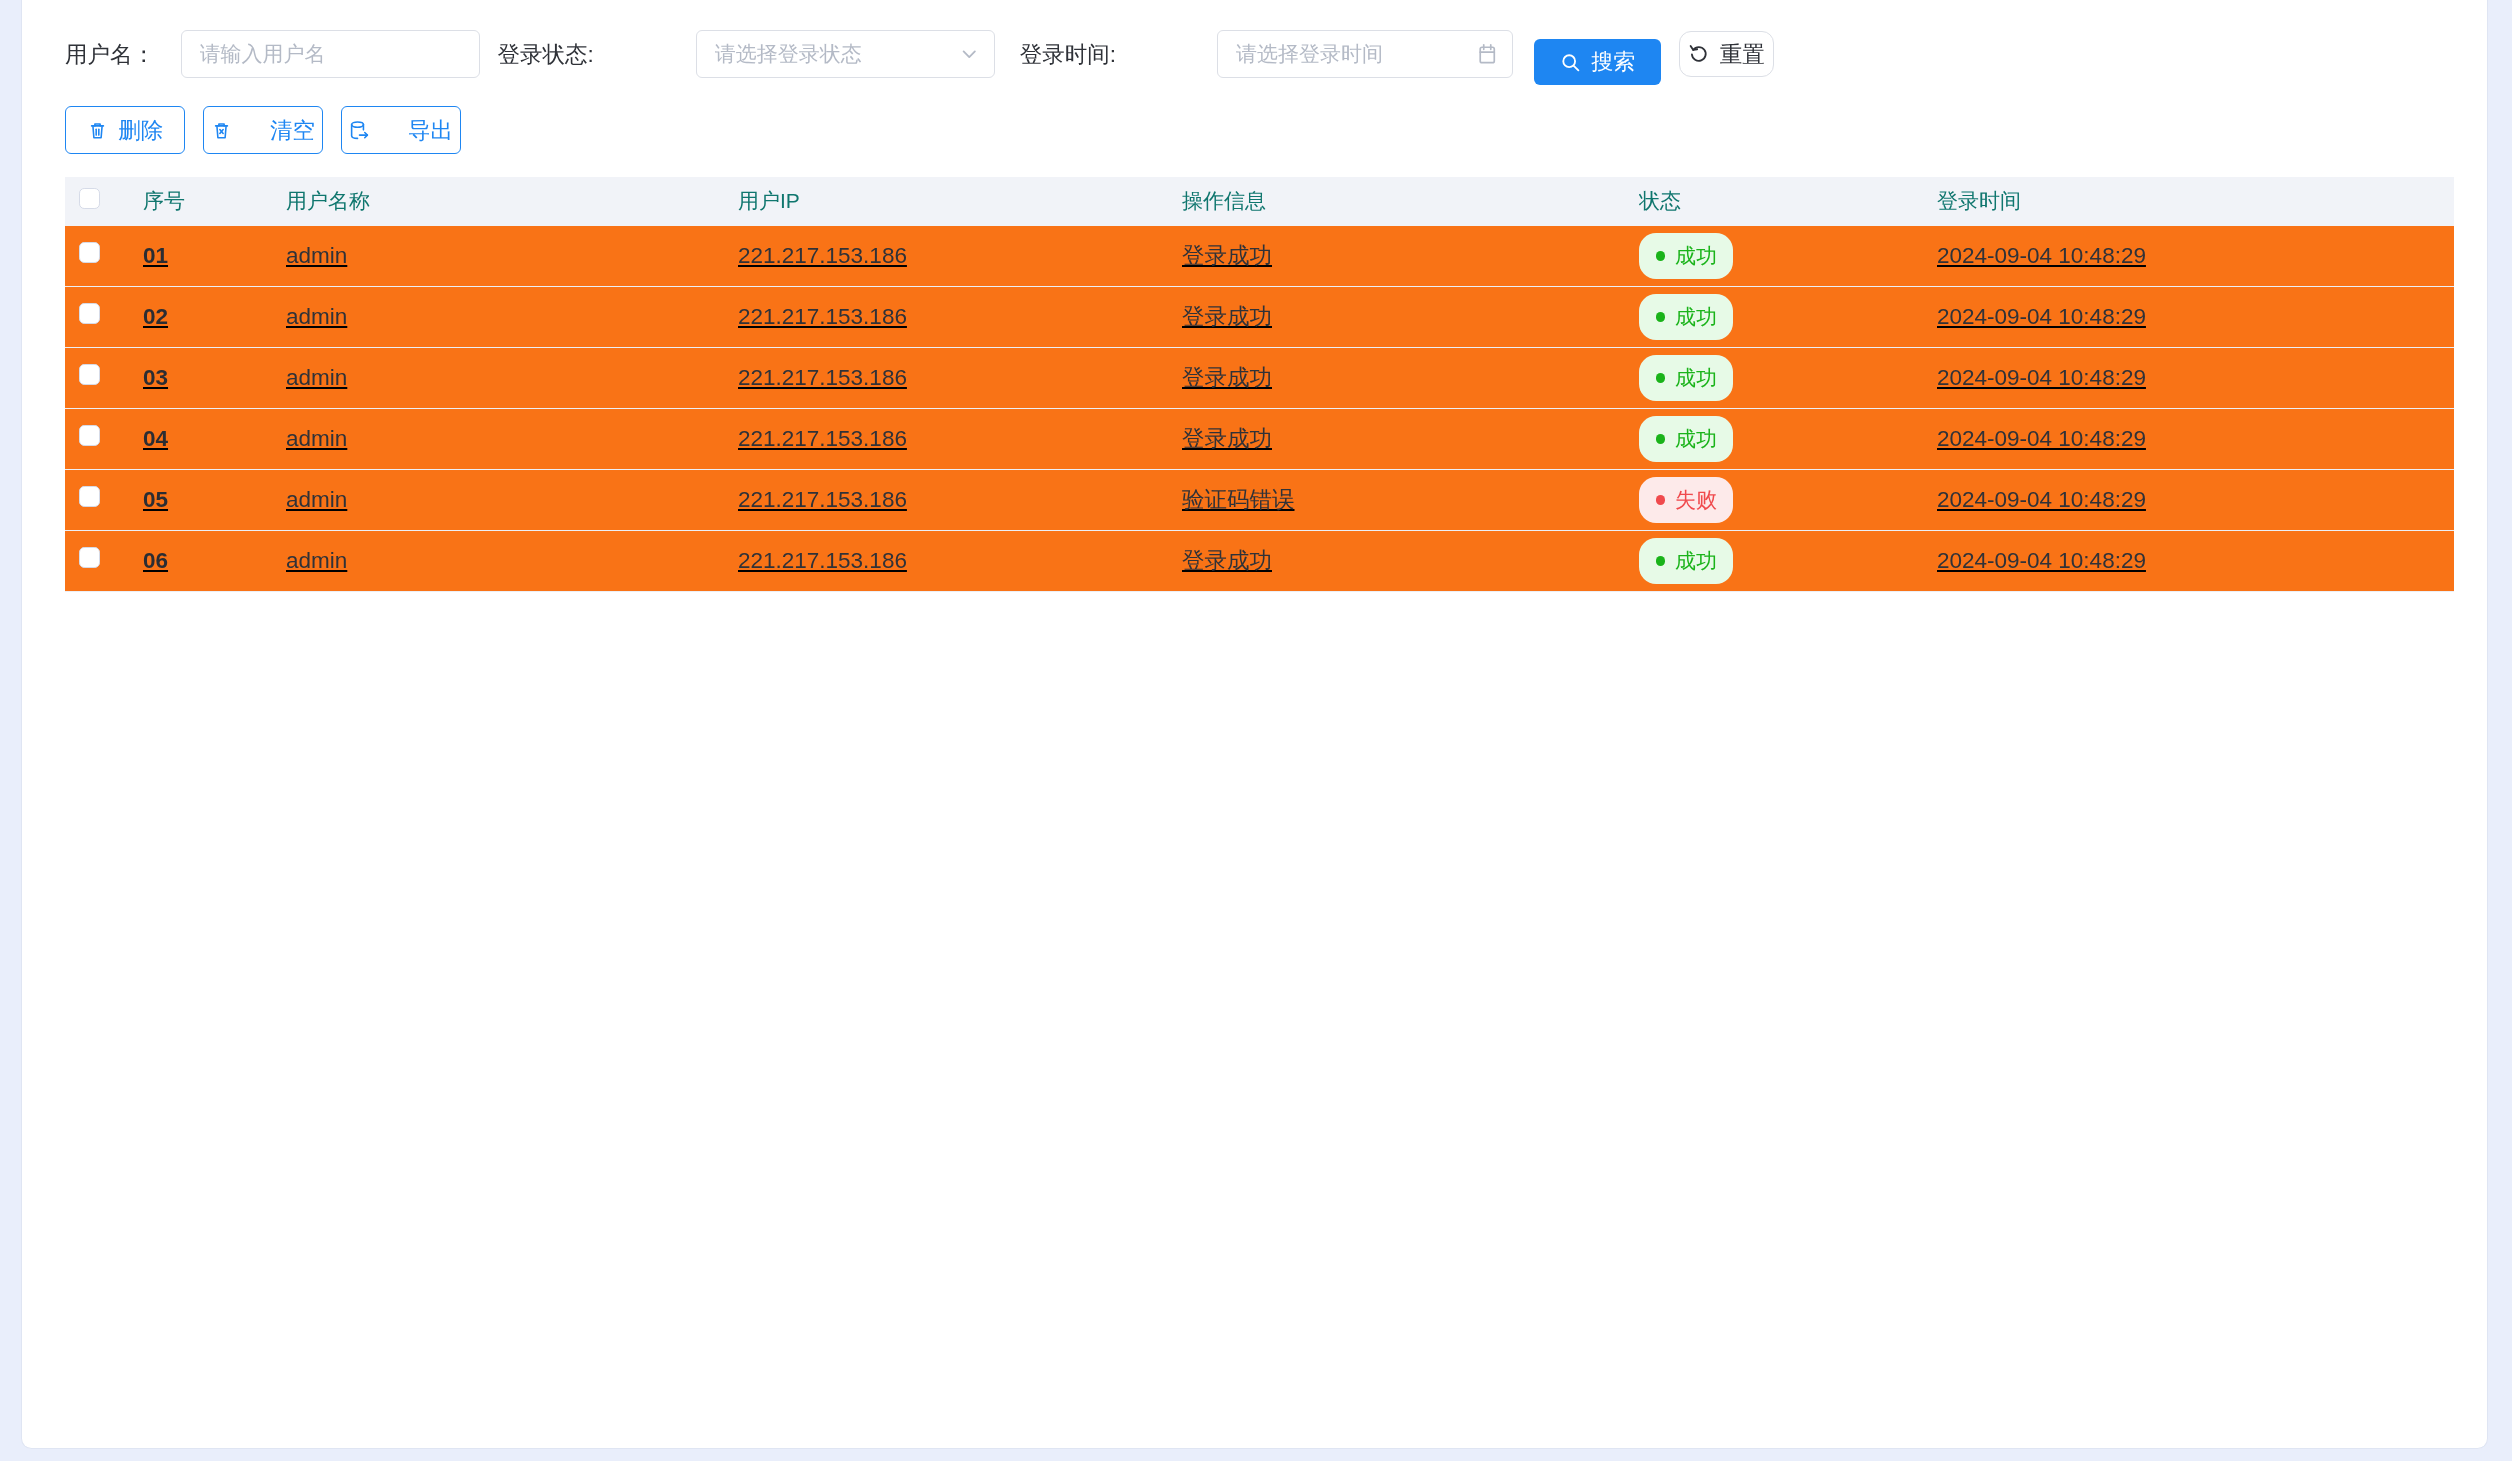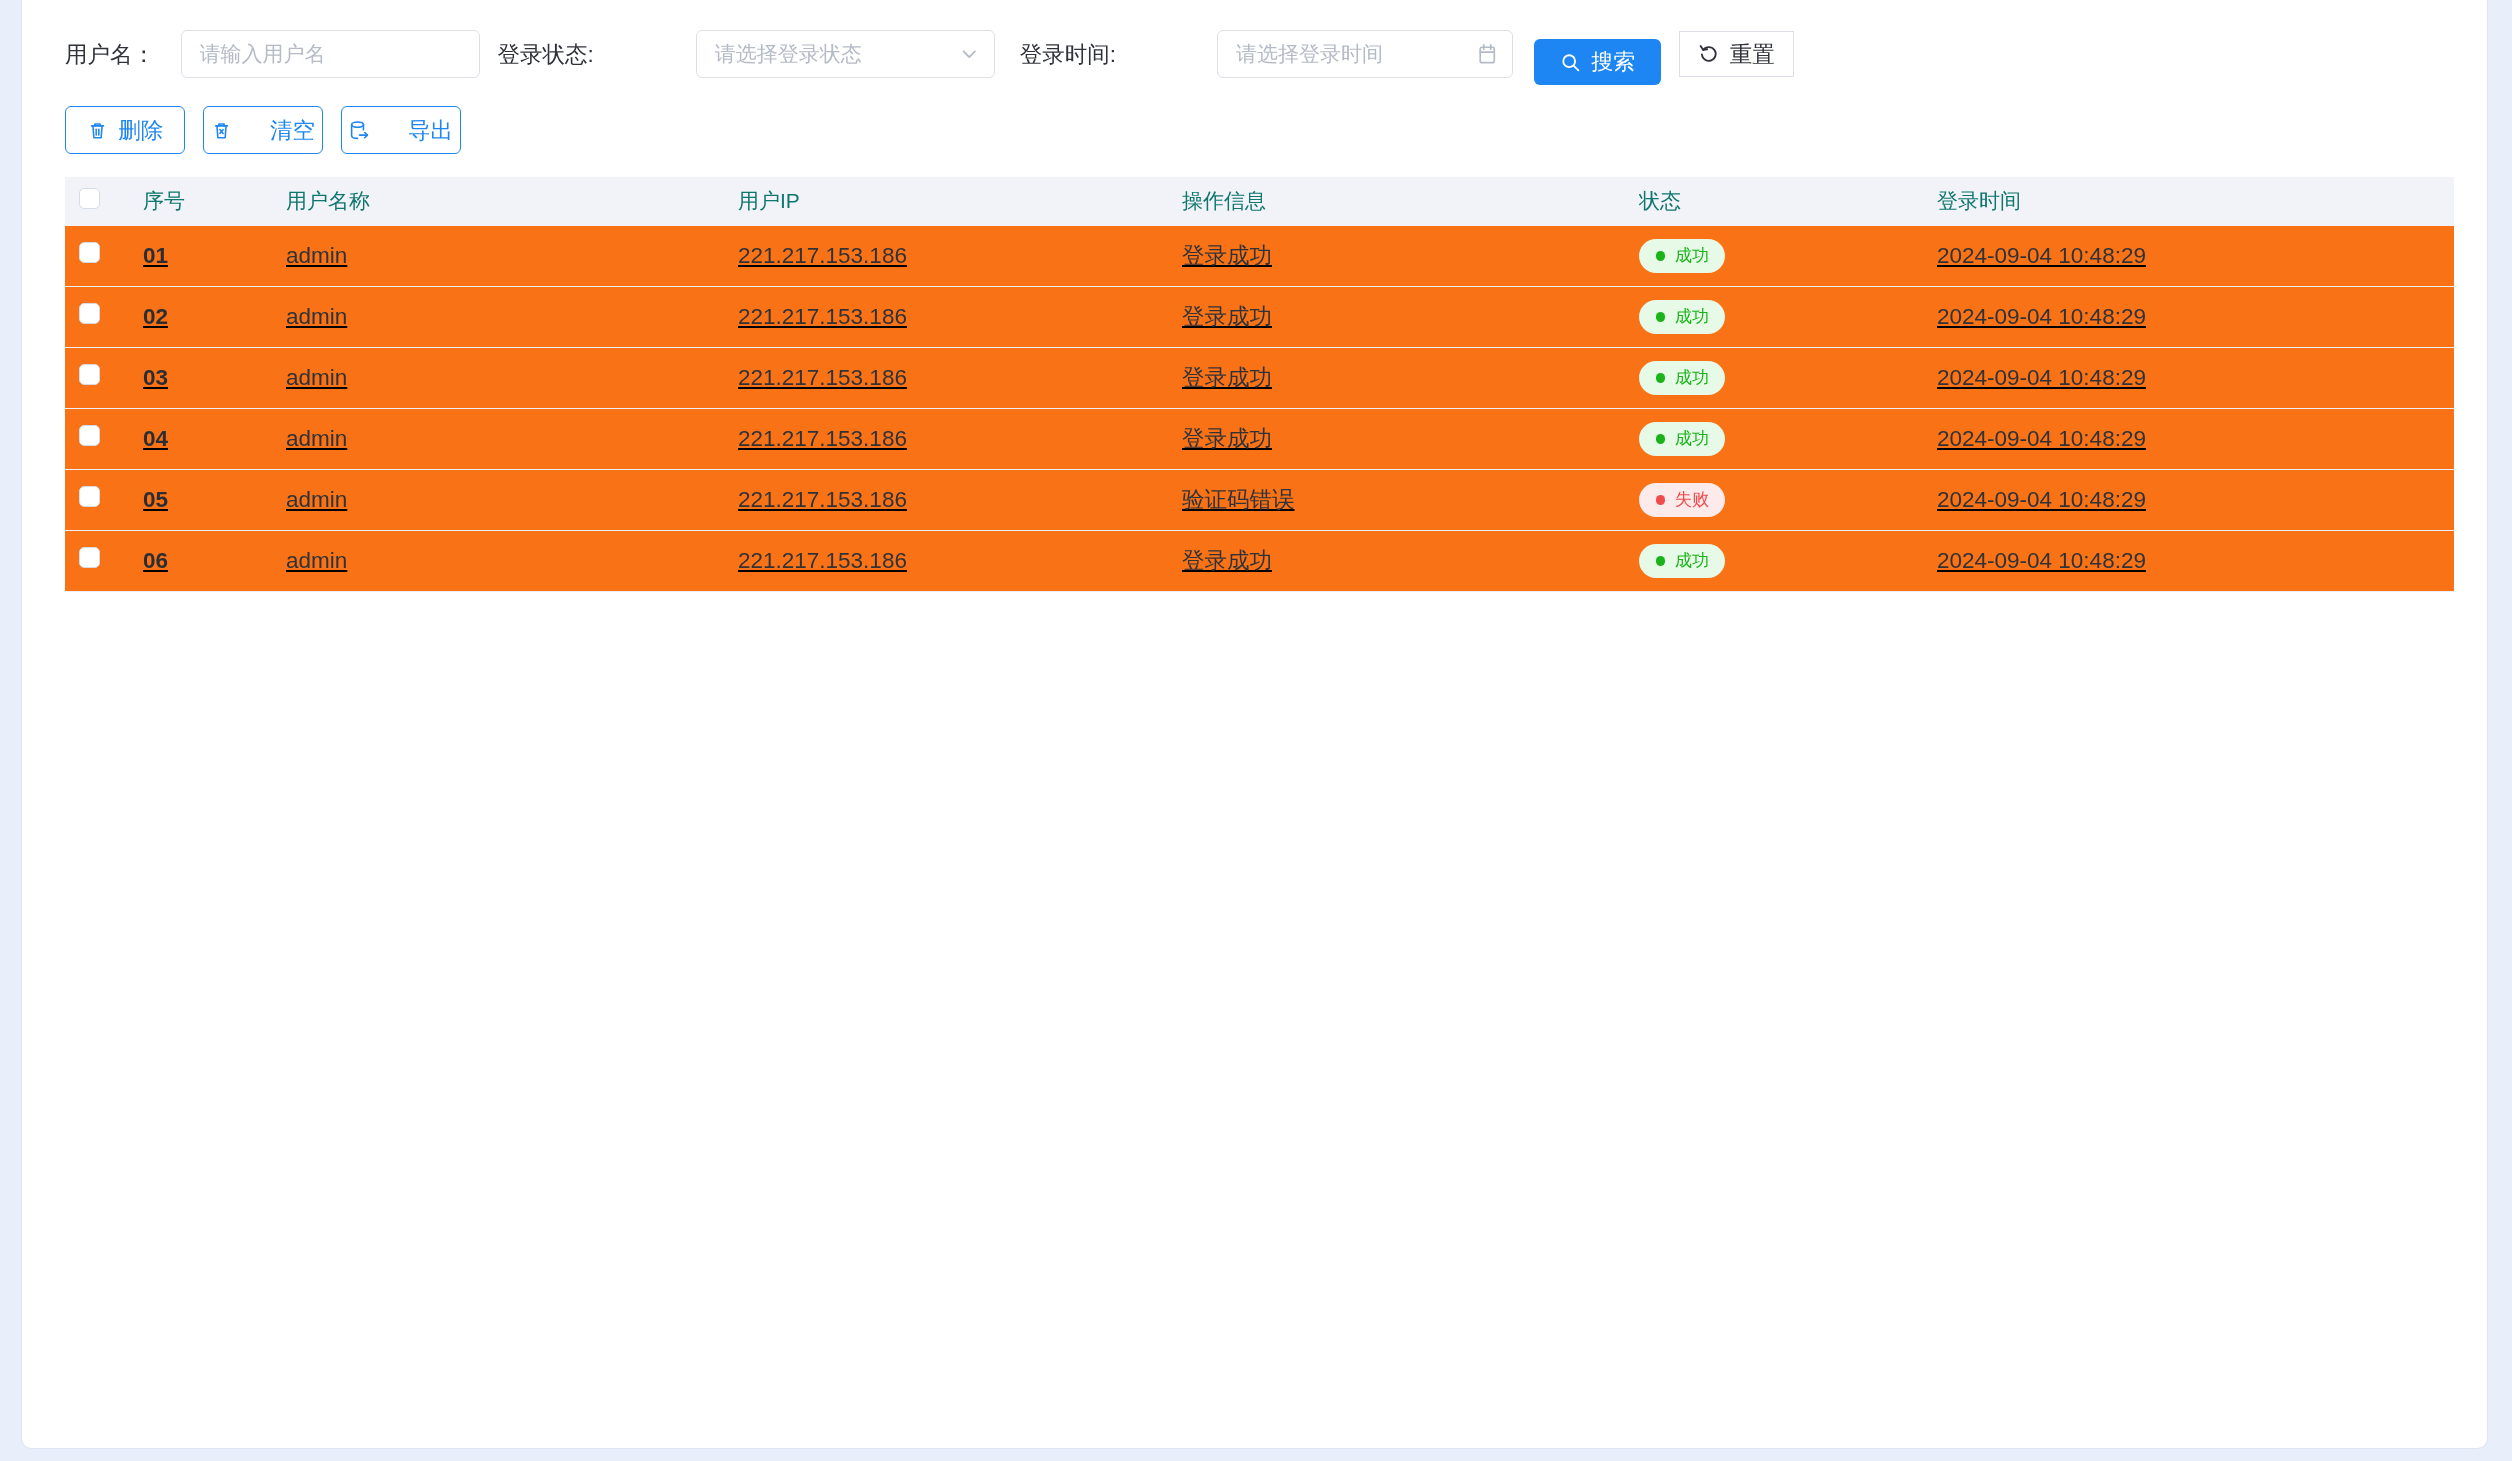--- a/index.html
+++ b/index.html
@@ -40,22 +40,22 @@
     width:24px; height:24px; display:flex; align-items:center; justify-content:center; }
 
   .btn-search {
     display:flex; align-items:center; justify-content:center; gap:10.5px;
     width:127px; height:46px; margin-left:21px;
     background:#1e86f2; color:#fff; border:none; border-radius:6px;
     font-size:22px; font-family:inherit; cursor:pointer;margin-top:16px;
   }
   .btn-reset {
     display:flex; align-items:center; justify-content:center; gap:10.5px;
-    width:115px; height:46px; margin-left:18px;
-    background:#fff; color:#2f3238; border:1.5px solid #dcdfe6; border-radius:0;
+    width:95px; height:46px; margin-left:18px;
+    background:#fff; color:#2f3238; border:1.5px solid #dcdfe6; border-radius:12px;
     font-size:22.5px; font-family:Liberation Sans, sans-serif; cursor:pointer;
   }
 
   
   .actions { display:flex; margin-top:28.4px; }
   .btn-outline {
     display:flex; align-items:center; justify-content:center; gap:10.5px;
     width:120px; height:48px; background:#fff;
     border:1.5px solid #1e86f2; border-radius:6px;
     color:#1e86f2; font-size:22.5px; font-family:inherit; cursor:pointer;
@@ -76,21 +76,21 @@
   .cell.cb { padding-left:14.2px; }
   .serial { font-weight:600; color:#2b2d33; }
 
   .checkbox {
     display:inline-block; width:21px; height:21px;
     border:1.5px solid #d6dbe8; border-radius:5.2px; background:#fff; cursor:pointer;
   }
 
   .badge {
     display:inline-flex; align-items:center; gap:9.7px;
-    height:34px; padding:0 16.5px; border-radius:17px; font-size:17px;
+    height:46px; padding:0 16.5px; border-radius:17px; font-size:21px;
   }
   .badge .dot { width:9.7px; height:9.7px; border-radius:50%; }
   .badge.ok   { background:#e7fae7; color:#1ab31a; }
   .badge.ok .dot { background:#1ab31a; }
   .badge.fail { background:#fdeaea; color:#f04a4d; }
   .badge.fail .dot { background:#f04a4d; }
 
   .icon-svg { display:block; }
 </style>
 </head>

